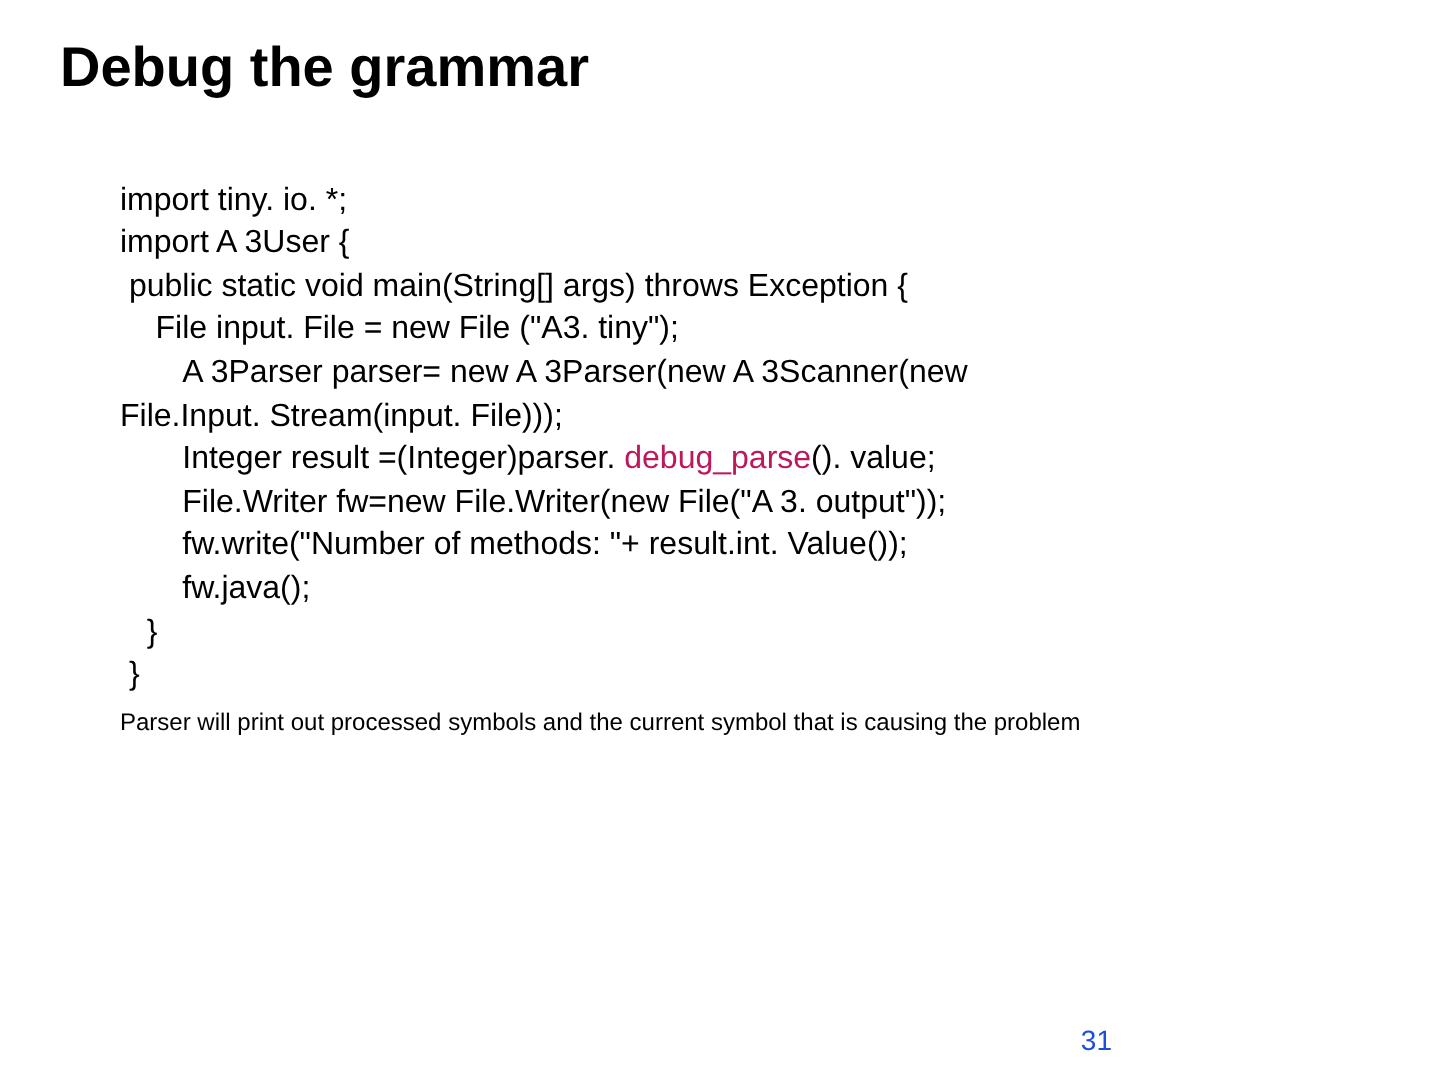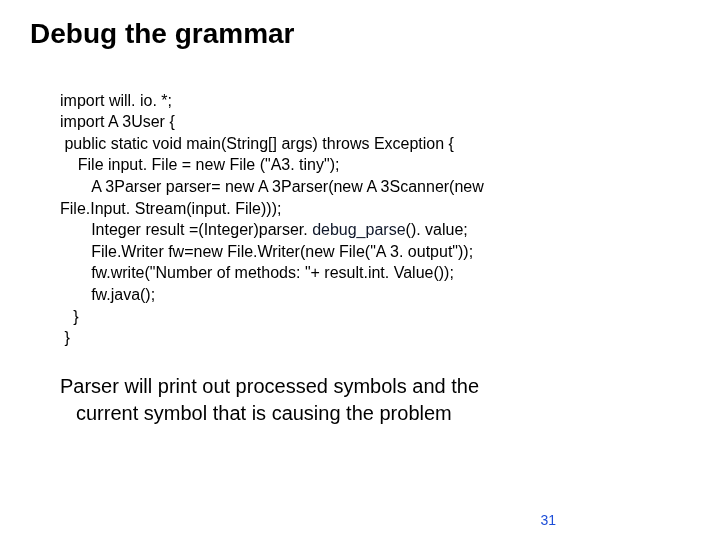--- a/index.html
+++ b/index.html
@@ -24,44 +24,44 @@
     font-weight: bold;
     margin: 0 0 18px 0;
   }
   .code {
     font-size: 16px;
     line-height: 1.35;
     margin-left: 30px;
     white-space: pre-wrap;
   }
   .note {
-    font-size: 20px;
+    font-size: 12px;
     line-height: 1.35;
-    margin-top: 24px;
+    margin-top: 4px;
     margin-left: 30px;
     text-indent: -16px;
     padding-left: 16px;
   }
   .pnum {
     position: absolute;
     right: 20px;
     bottom: 12px;
     font-size: 14px;
     color: #1d4ed8;
   }
-  .hl { color: #0f172a; }
+  .hl { color: #be185d; }
 </style>
 </head>
 <body>
 
 <div class="slide">
   <h1 class="title">Debug the grammar</h1>
 
   <div class="code">
-<span>import will. io. *;</span>
+<span>import tiny. io. *;</span>
 <span>import A 3User {</span>
 <span> public static void main(String[] args) throws Exception {</span>
 <span>    File input. File = new File ("A3. tiny");</span>
 <span>       A 3Parser parser= new A 3Parser(new A 3Scanner(new</span>
 <span>File.Input. Stream(input. File)));</span>
 <span><span>       Integer result =(Integer)parser. </span><span class="hl">debug_parse</span><span>(). value;</span></span>
 <span>       File.Writer fw=new File.Writer(new File("A 3. output"));</span>
 <span>       fw.write("Number of methods: "+ result.int. Value());</span>
 <span>       fw.java();</span>
 <span>   }</span>

